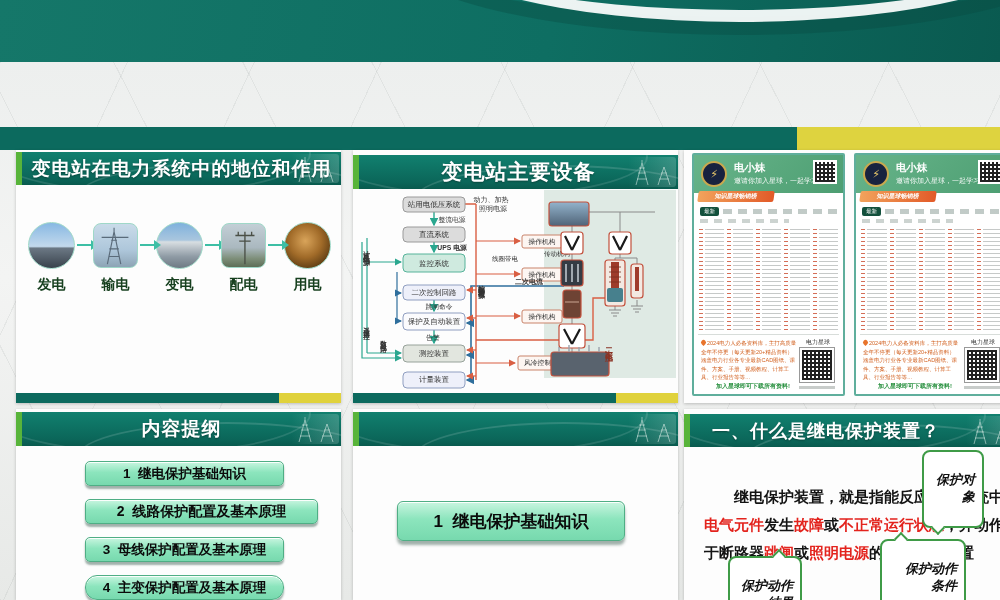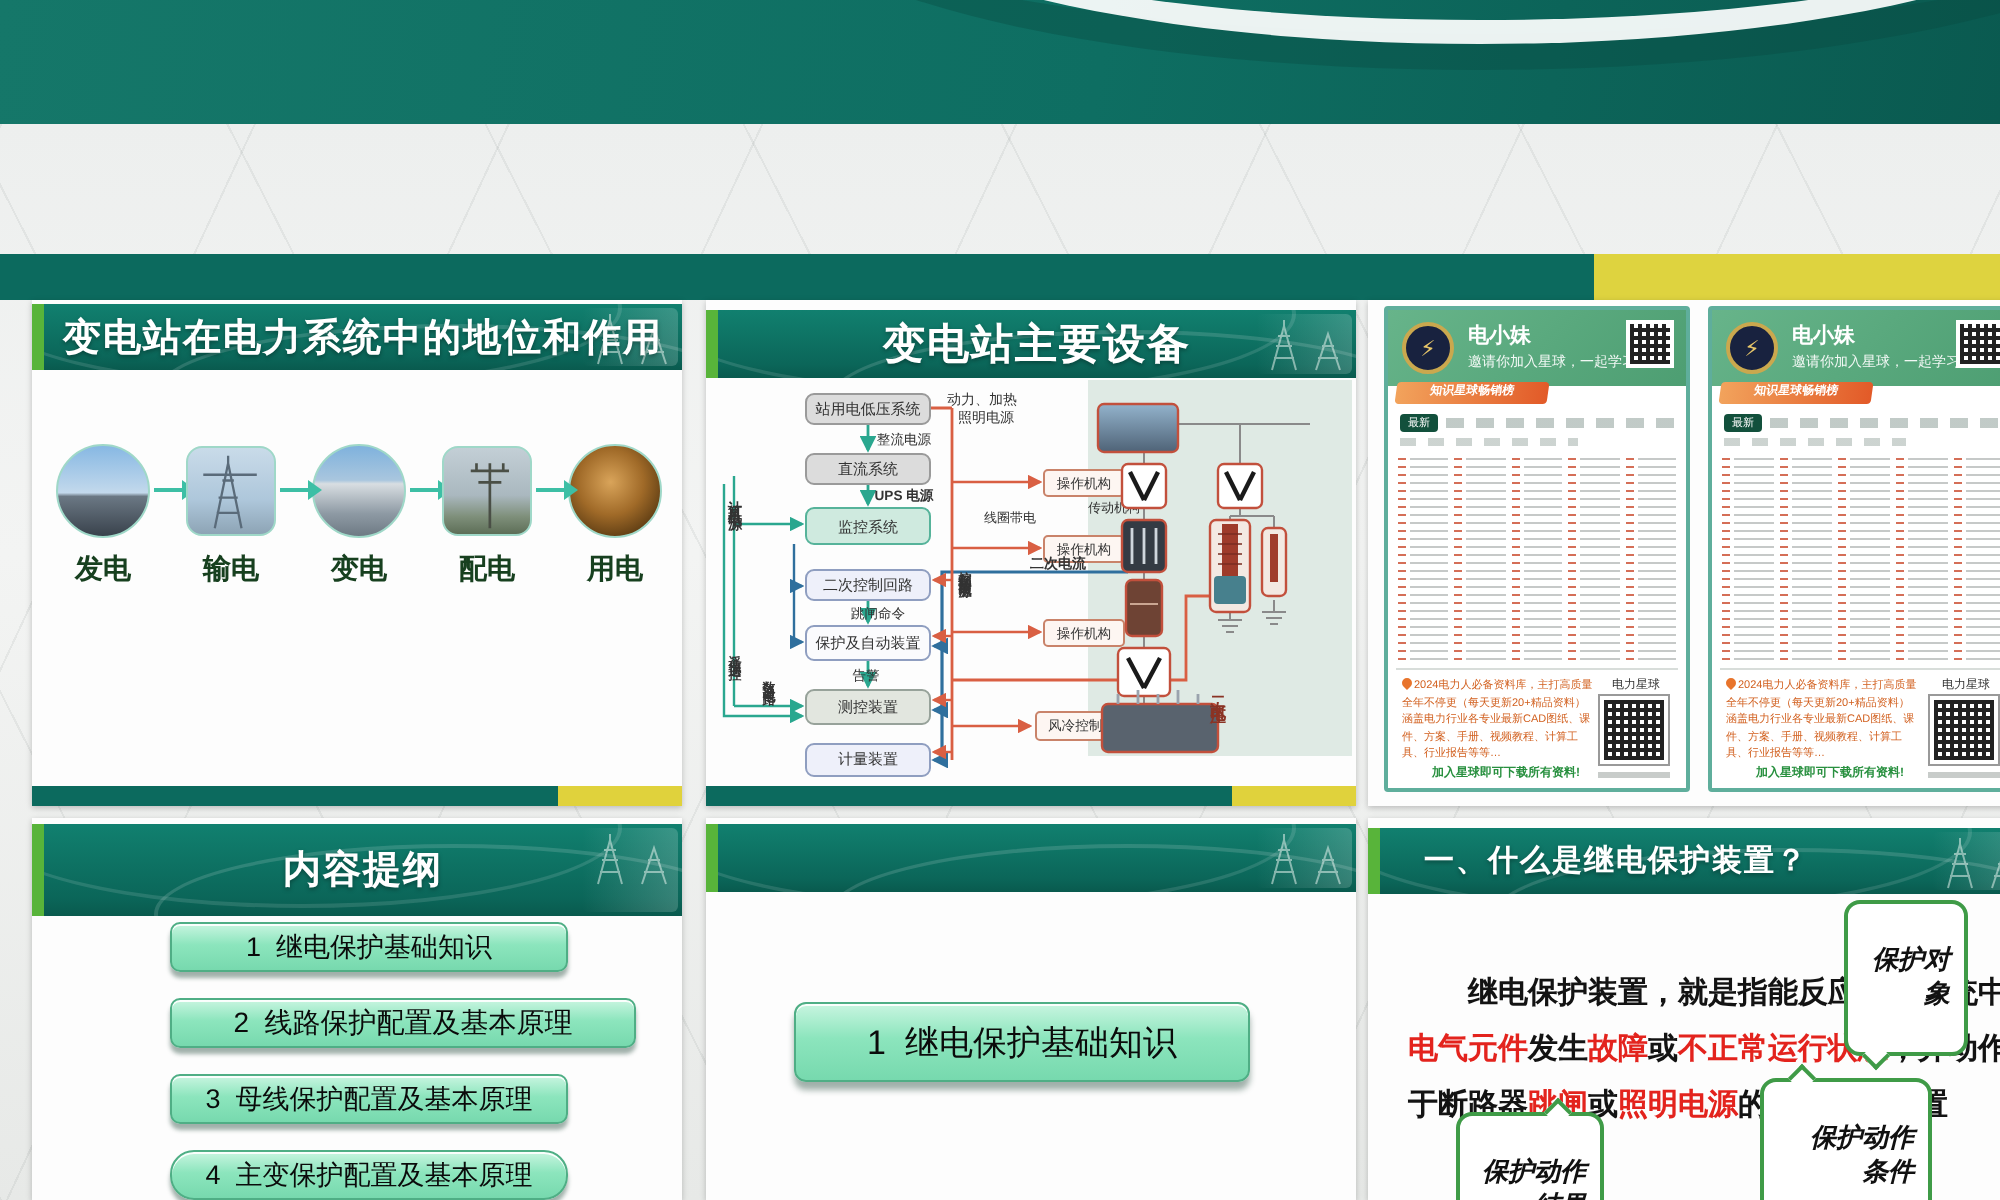--- a/index.html
+++ b/index.html
@@ -103,21 +103,21 @@
   .p-qr-label { position:absolute; right:13px; top:183px; font-size:6px; color:#333; }
   .p-qr-big { position:absolute; right:8px; top:192px; width:36px; height:36px;
     background:#fff; border:1px solid #999; padding:2px; }
   .p-qr-cap2 { position:absolute; right:8px; top:231px; width:36px; height:3px; background:#c8ccca; }
 
   
   .mint-btn { position:absolute; display:flex; align-items:center; justify-content:center;
     background:linear-gradient(180deg,#c8f5e0 0%,#8ce5bd 45%,#77d9ae 100%);
     border:1px solid #4fae85; border-radius:5px;
     box-shadow:0 3px 2px rgba(20,60,45,.40), inset 0 1px 0 rgba(255,255,255,.9);
-    font-weight:normal; color:#0b0b0b; }
+    font-weight:bold; color:#0b0b0b; }
 
   
   .s6-para { position:absolute; left:20px; top:74px; width:302px; font-size:15px; font-weight:600;
     line-height:1.85; color:#131313; text-indent:2em; }
   .s6-para .red { color:#e3231d; }
   .callout { position:absolute; background:#fff; border:2px solid #3f9b47; border-radius:8px;
     font-weight:bold; font-size:13px; color:#111; text-align:right; padding:20px 7px;
     line-height:1.3; z-index:5;font-style:italic; }
   .tail { position:absolute; width:10px; height:10px; background:#fff; }
   .tail-down { bottom:-7px; left:9px; border-left:2px solid #3f9b47; border-bottom:2px solid #3f9b47;
@@ -375,21 +375,21 @@
     <div class="p-join">加入星球即可下载所有资料!</div>
     <div class="p-qr-label">电力星球</div>
     <div class="p-qr-big">
         <div class="qr-pat"></div>
       </div>
     <div class="p-qr-cap2"></div>
   </div>
 </div>
 
 <div class="slide" style="left:0;top:409px;width:325px;height:191px;">
-  <div class="banner" style="top:3px;height:46px;">
+  <div class="banner" style="top:3px;height:34px;">
     <div class="arc1"></div>
     <div class="arc2"></div>
     <div class="banner-title" style="font-size:19px;">内容提纲</div>
     <div class="banner-tower">
       <svg viewBox="0 0 48 30" width="48" height="30">
           <path d="M8,28 L14,6 L20,28 M9,22 H19 M10,16 H18 M11,11 H17 M14,6 V3 M30,28 L36,10 L42,28 M31,22 H41 M33,16 H39" stroke="rgba(225,240,235,.55)" stroke-width="1" fill="none"></path>
         </svg>
     </div>
   </div>
   <div class="mint-btn" style="left:69px;top:52px;width:199px;height:25px;font-size:13.5px;">1&nbsp;&nbsp;继电保护基础知识</div>
@@ -408,21 +408,21 @@
         </svg>
     </div>
   </div>
   <div class="mint-btn" style="left:44px;top:92px;width:228px;height:40px;font-size:17px;border-radius:6px;box-shadow:0 4px 3px rgba(20,60,45,.40), inset 0 1px 0 rgba(255,255,255,.9);">1&nbsp;&nbsp;继电保护基础知识</div>
 </div>
 
 <div class="slide" style="left:668px;top:409px;width:332px;height:191px;">
   <div class="banner" style="top:5px;height:33px;justify-content:flex-start;padding-left:22px;">
     <div class="arc1"></div>
     <div class="arc2"></div>
-    <div class="banner-title" style="font-size:15px;">一、什么是继电保护装置？</div>
+    <div class="banner-title" style="font-size:18px;">一、什么是继电保护装置？</div>
     <div class="banner-tower">
       <svg viewBox="0 0 48 30" width="48" height="30">
           <path d="M8,28 L14,6 L20,28 M9,22 H19 M10,16 H18 M11,11 H17 M14,6 V3 M30,28 L36,10 L42,28 M31,22 H41 M33,16 H39" stroke="rgba(225,240,235,.55)" stroke-width="1" fill="none"></path>
         </svg>
     </div>
   </div>
 
   <p class="s6-para"><span>继电保护装置，就是指能反应电力系统中</span><span class="red">电气元件</span><span>发生</span><span class="red">故障</span><span>或</span><span class="red">不正常运行状态</span><span>，并动作于断路器</span><span class="red">跳闸</span><span>或</span><span class="red">照明电源</span><span>的一种自动装置</span></p>
 
   <div class="callout" style="left:238px;top:41px;width:62px;">

